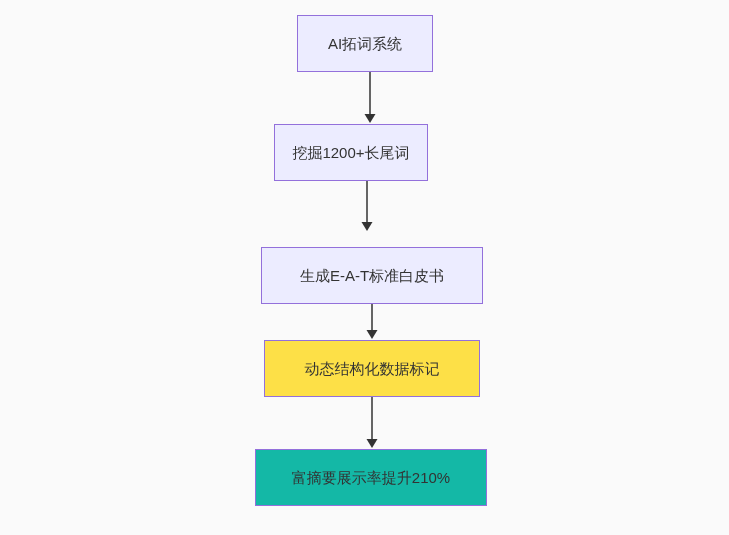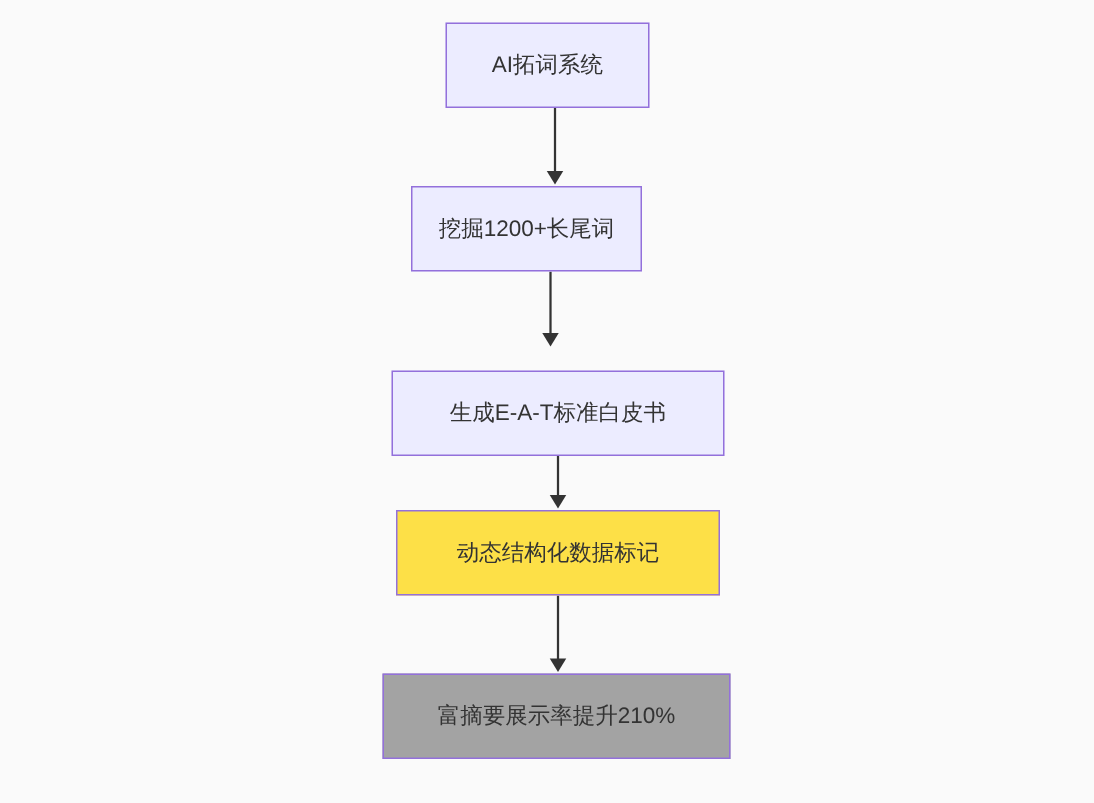--- a/index.html
+++ b/index.html
@@ -58,15 +58,15 @@
       <g>
         <line x1="372" y1="397" x2="372" y2="440" stroke="#333333" stroke-width="1.5"></line>
         <path d="M 366.5 439 L 377.5 439 L 372 448 Z" fill="#333333"></path>
       </g>
     </svg>
   <div id="nodes">
       <div class="node" style="left: 297px; top: 15px; width: 136px; height: 57px; background: rgb(236, 236, 255); border-color: rgb(147, 112, 219); color: rgb(51, 51, 51);">AI拓词系统</div>
       <div class="node" style="left: 274px; top: 124px; width: 154px; height: 57px; background: rgb(236, 236, 255); border-color: rgb(147, 112, 219); color: rgb(51, 51, 51);">挖掘1200+长尾词</div>
       <div class="node" style="left: 261px; top: 232px; width: 222px; height: 57px; background: rgb(236, 236, 255); border-color: rgb(147, 112, 219); color: rgb(51, 51, 51); margin-top: 15px;">生成E-A-T标准白皮书</div>
       <div class="node" style="left: 264px; top: 340px; width: 216px; height: 57px; background: #fde047; border-color: rgb(147, 112, 219); color: rgb(51, 51, 51);">动态结构化数据标记</div>
-      <div class="node" style="left: 255px; top: 449px; width: 232px; height: 57px; background: #a3a3a3; border-color: rgb(147, 112, 219); color: rgb(51, 51, 51);">富摘要展示率提升210%</div>
+      <div class="node" style="left: 255px; top: 449px; width: 232px; height: 57px; background: #14b8a6; border-color: rgb(147, 112, 219); color: rgb(51, 51, 51);">富摘要展示率提升210%</div>
     </div>
 </div>
 
 </body></html>

